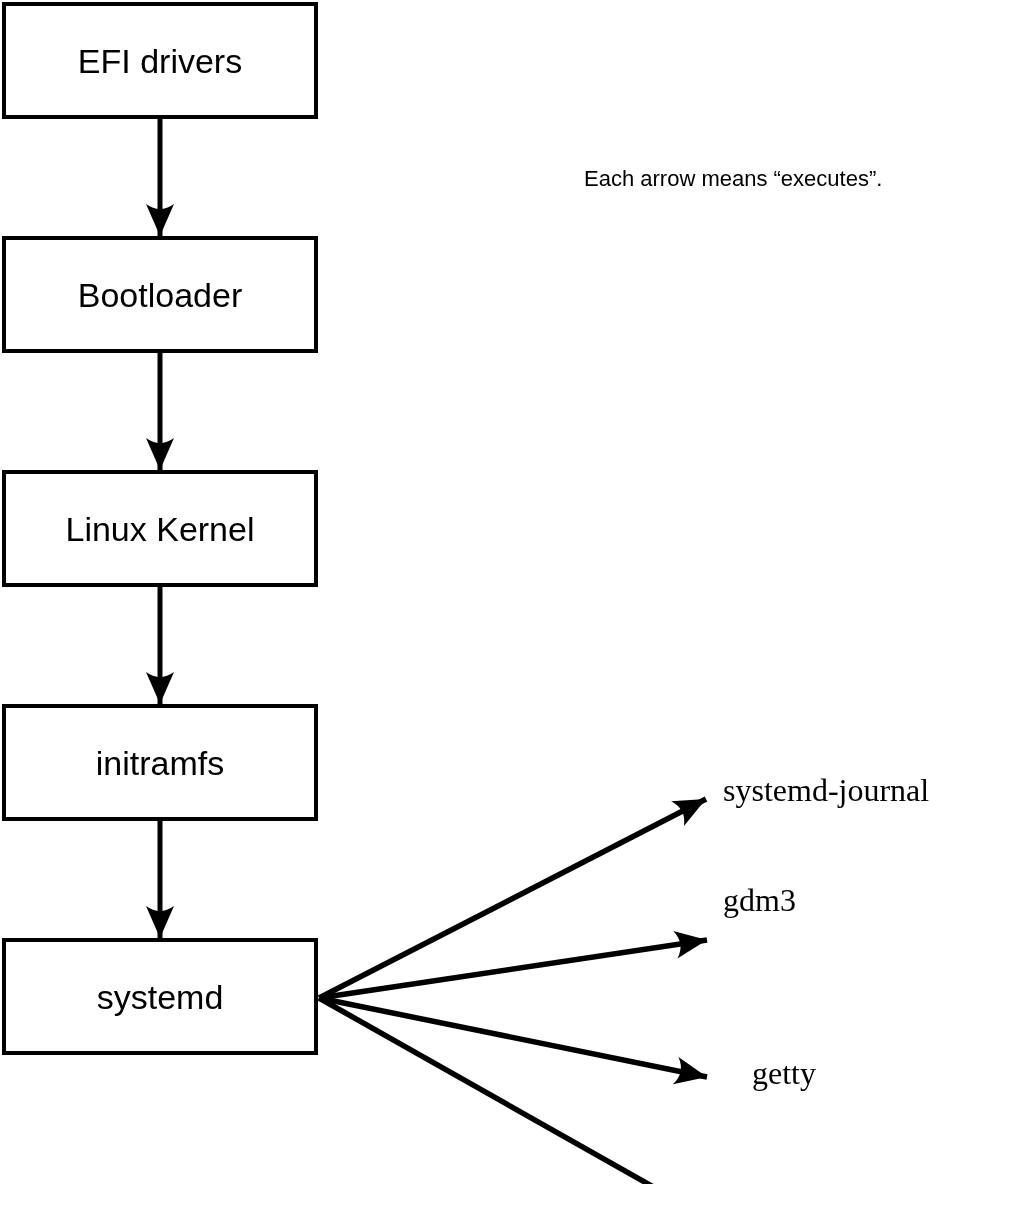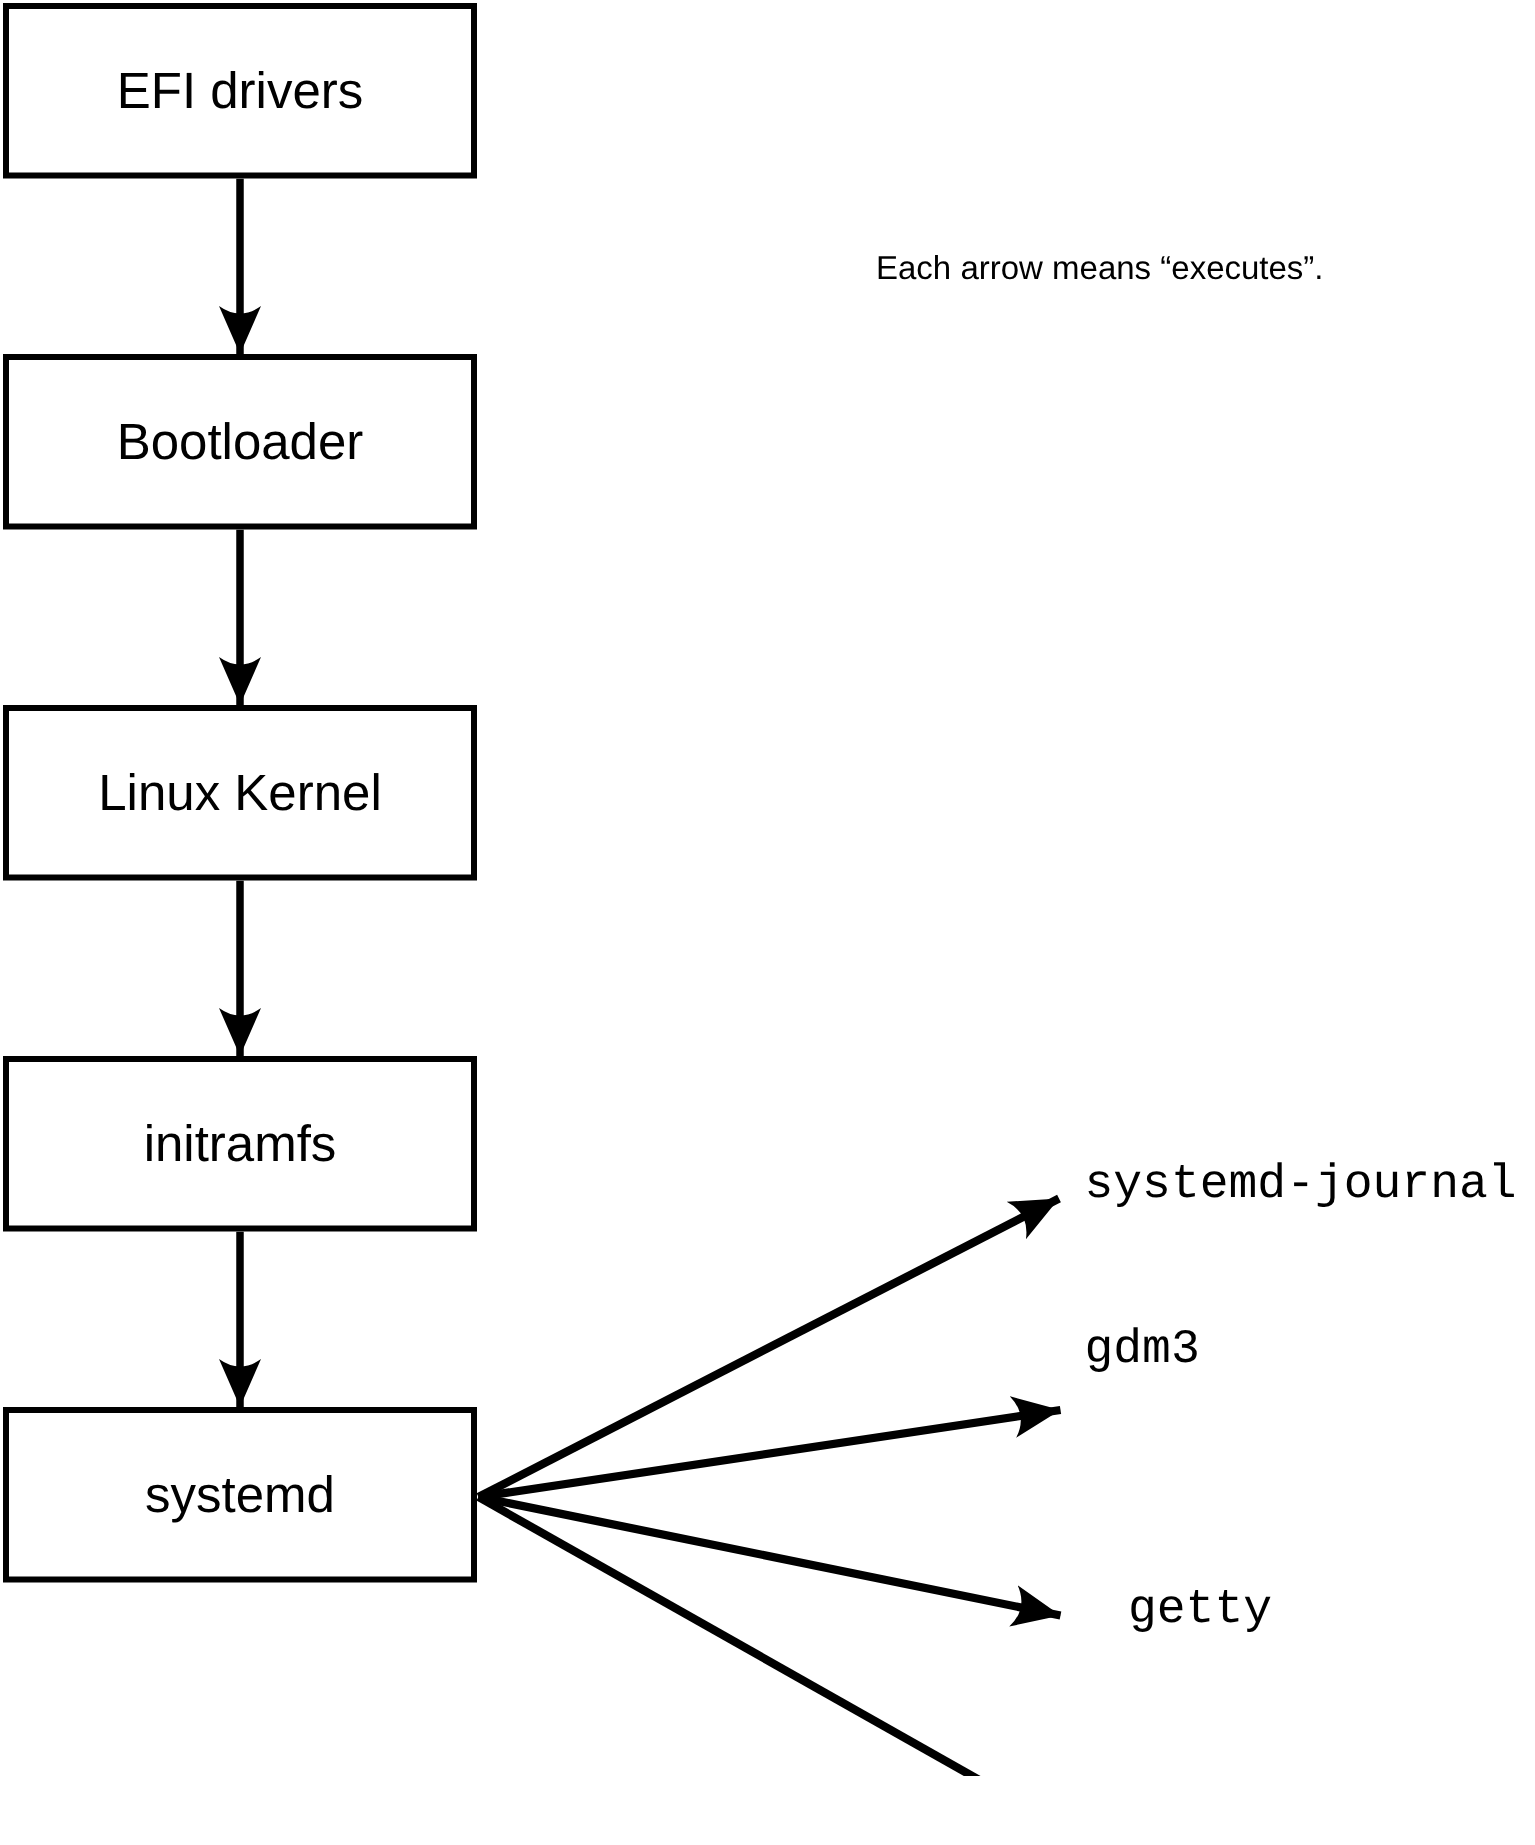--- a/index.html
+++ b/index.html
@@ -39,21 +39,21 @@
     position: absolute;
     left: 584px;
     top: 162px;
     font-size: 22px;
     line-height: 34px;
     white-space: nowrap;
   }
   .proc-label {
     position: absolute;
     left: 723px;
-    font-family: Liberation Mono, monospace;
+    font-family: Liberation Serif, serif;
     font-size: 32px;
     line-height: 32px;
     white-space: nowrap;
   }
   .proc-label.sans {
     left: 716px;
     font-family: "Liberation Sans", sans-serif;
     font-size: 24px;
     line-height: 31px;
   }

